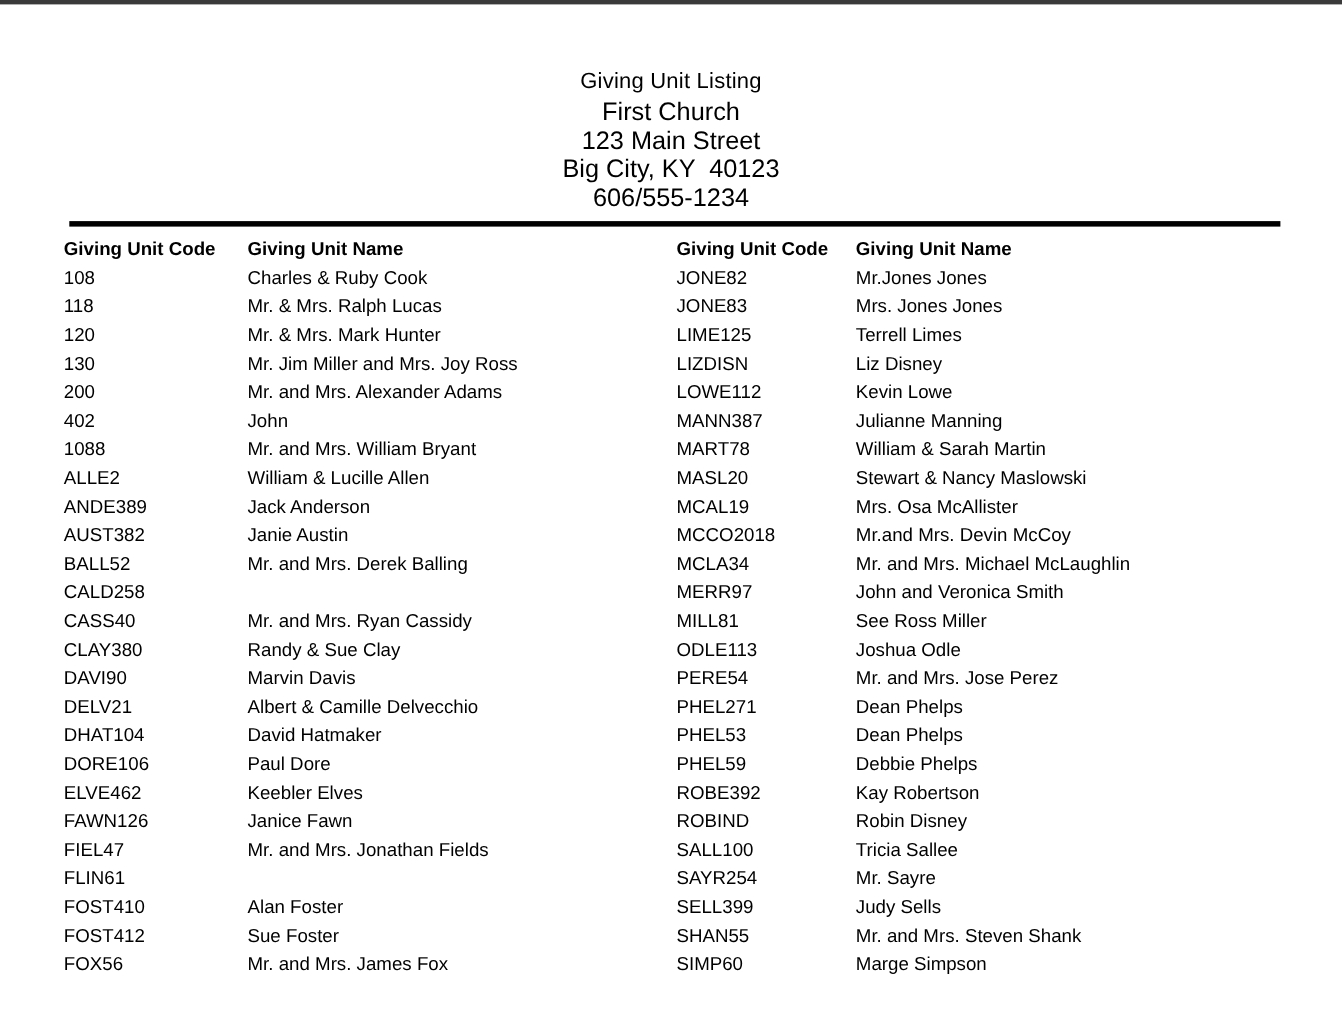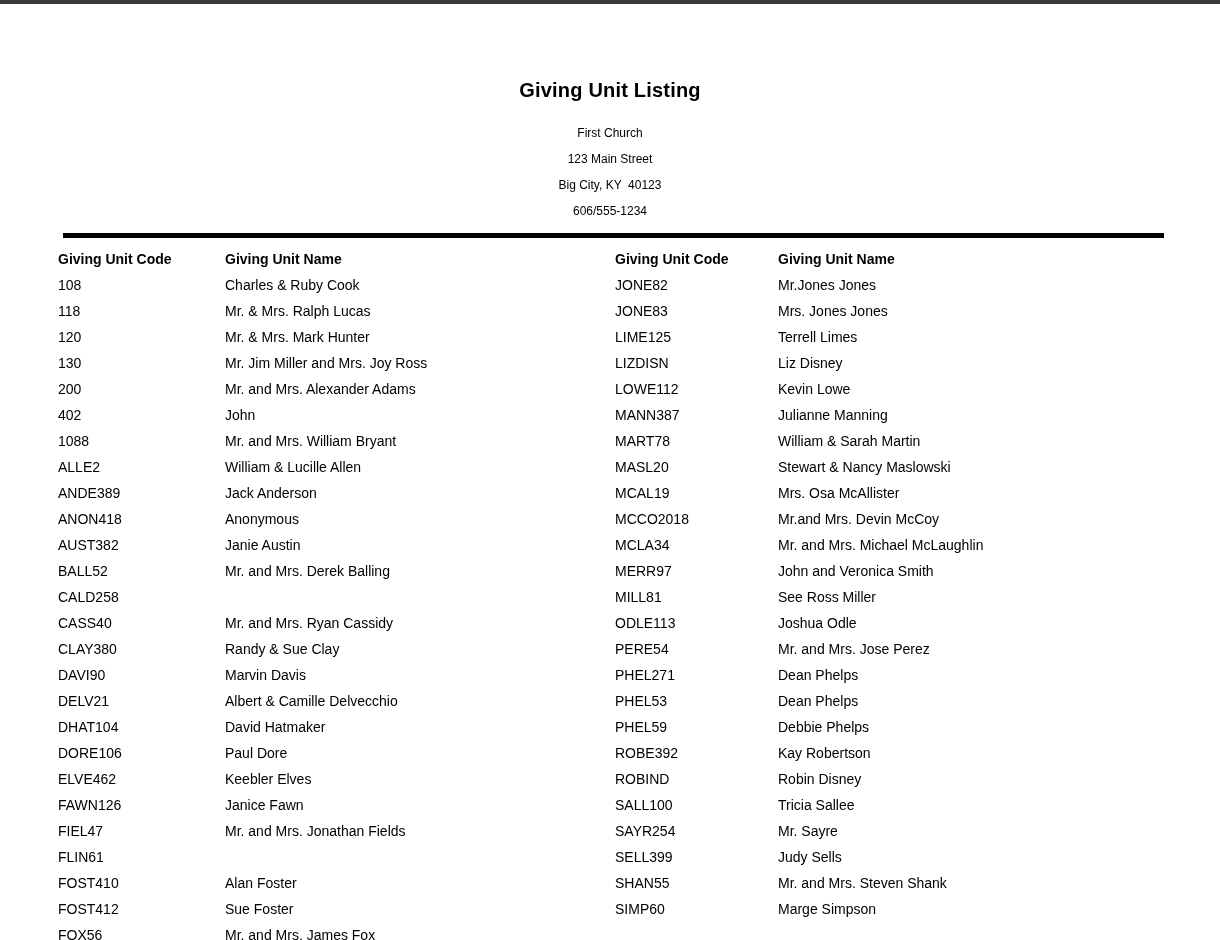--- a/index.html
+++ b/index.html
@@ -6,29 +6,29 @@
   body {
     width: 1220px; height: 940px;
     background: #ffffff;
     color: #000000;
     font-family: "Liberation Sans", sans-serif;
     overflow: hidden;
   }
   .top-strip { height: 4px; background: #3a3a3a; width: 100%; }
   header { text-align: center; padding-top: 56px; }
   .report-title {
-    font-size: 20px; font-weight: bold; line-height: 28px; margin: 16px;
+    font-size: 20px; font-weight: normal; line-height: 28px; margin: 0;
     letter-spacing: 0.2px;
   }
-  .hline { font-size: 12px; line-height: 26px; white-space: pre; }
+  .hline { font-size: 23px; line-height: 26px; white-space: pre; }
   .rule { height: 5px; background: #000; margin: 9px 56px 0 63px; }
   .columns { display: flex; padding-left: 58px; padding-top: 8px; }
   .col-left { width: 557px; flex-shrink: 0; }
   .col-right { flex: 1; }
-  .row { display: flex; font-size: 14px; line-height: 26px; }
+  .row { display: flex; font-size: 17px; line-height: 26px; }
   .row.head { font-weight: bold; }
   .code { width: 167px; flex-shrink: 0; white-space: nowrap; }
   .col-right .code { width: 163px; }
   .name { flex: 1; white-space: nowrap; }
 </style>
 </head>
 <body>
 
 <div class="top-strip"></div>
 
@@ -82,24 +82,20 @@
           </div>
           <div class="row">
             <span class="code">ALLE2</span>
             <span class="name">William &amp; Lucille Allen</span>
           </div>
           <div class="row">
             <span class="code">ANDE389</span>
             <span class="name">Jack Anderson</span>
           </div>
           <div class="row">
-            <span class="code">ANON418</span>
-            <span class="name">Anonymous</span>
-          </div>
-          <div class="row">
             <span class="code">AUST382</span>
             <span class="name">Janie Austin</span>
           </div>
           <div class="row">
             <span class="code">BALL52</span>
             <span class="name">Mr. and Mrs. Derek Balling</span>
           </div>
           <div class="row">
             <span class="code">CALD258</span>
           </div>

